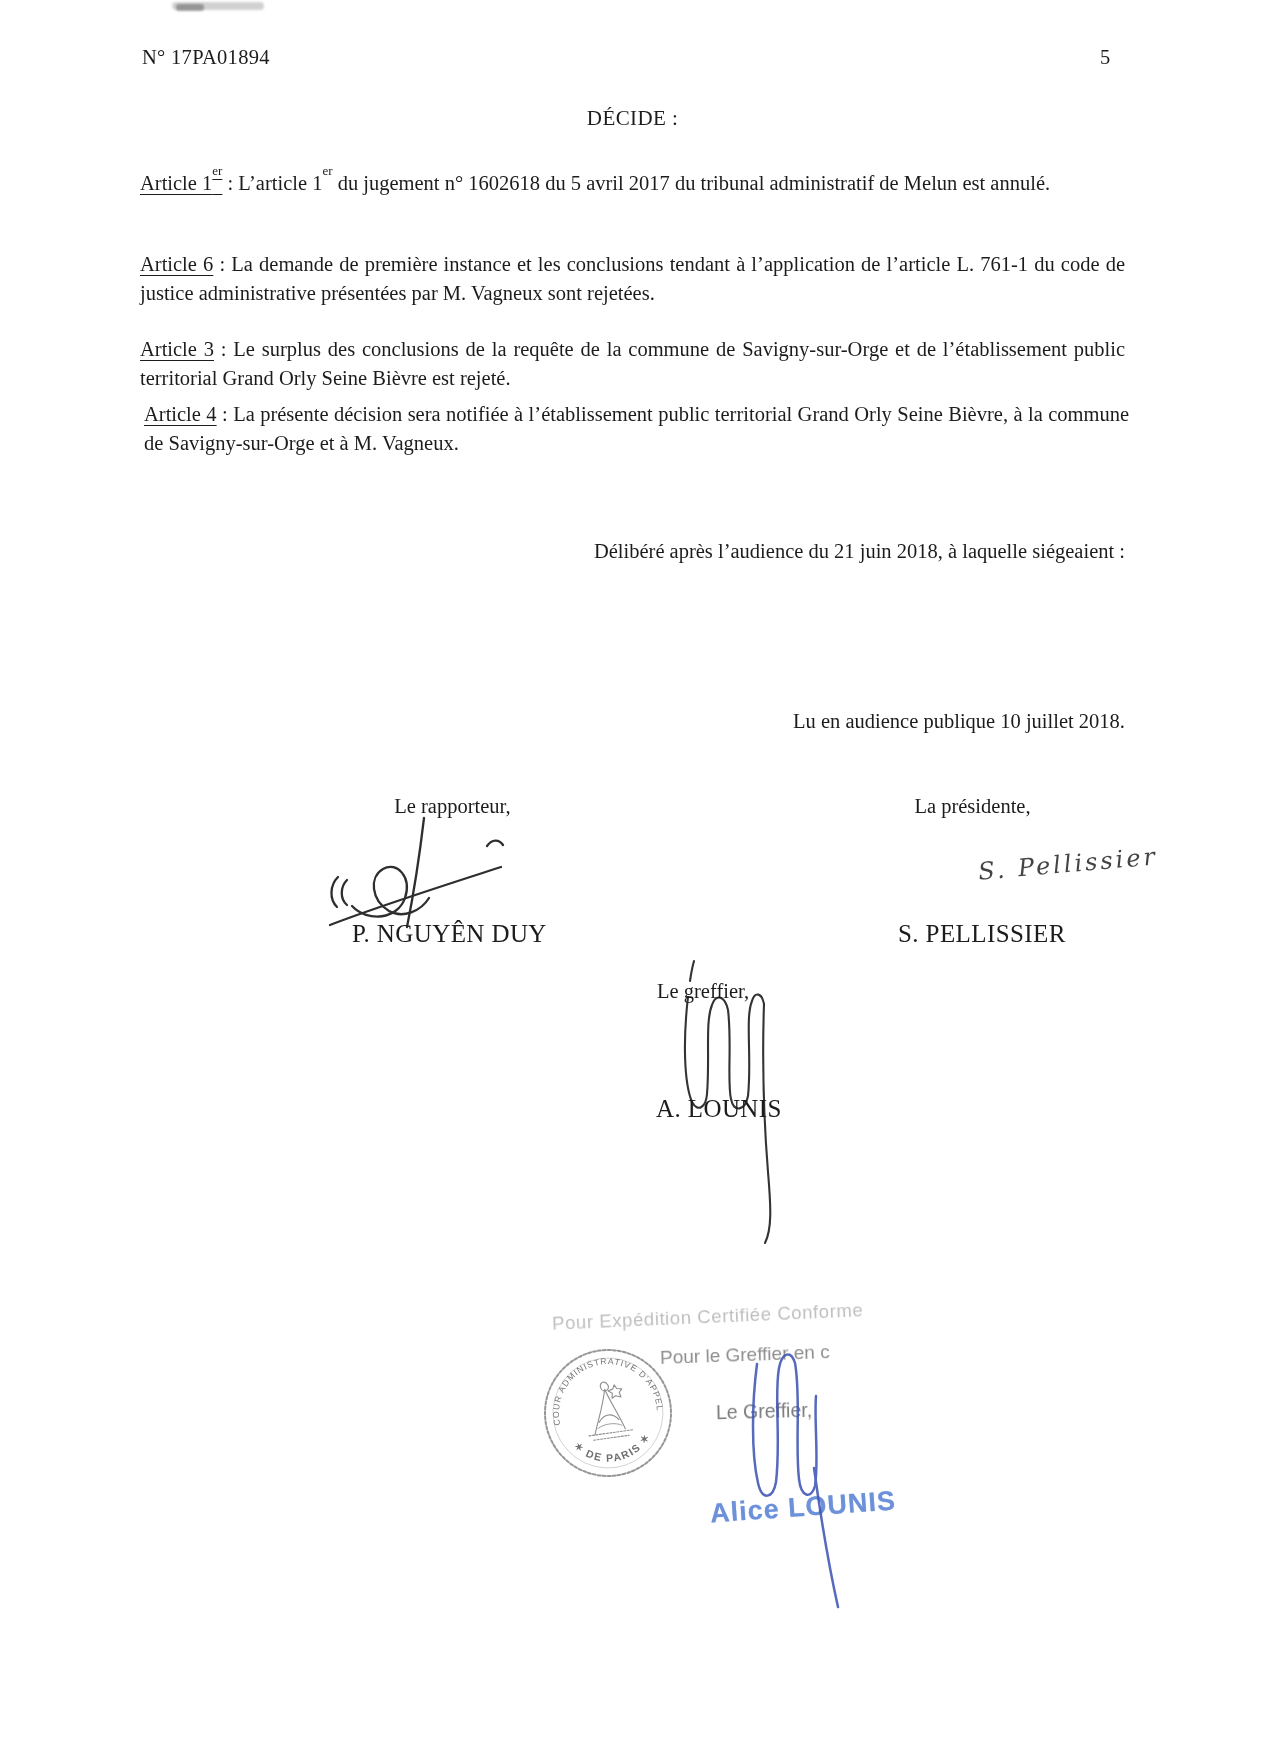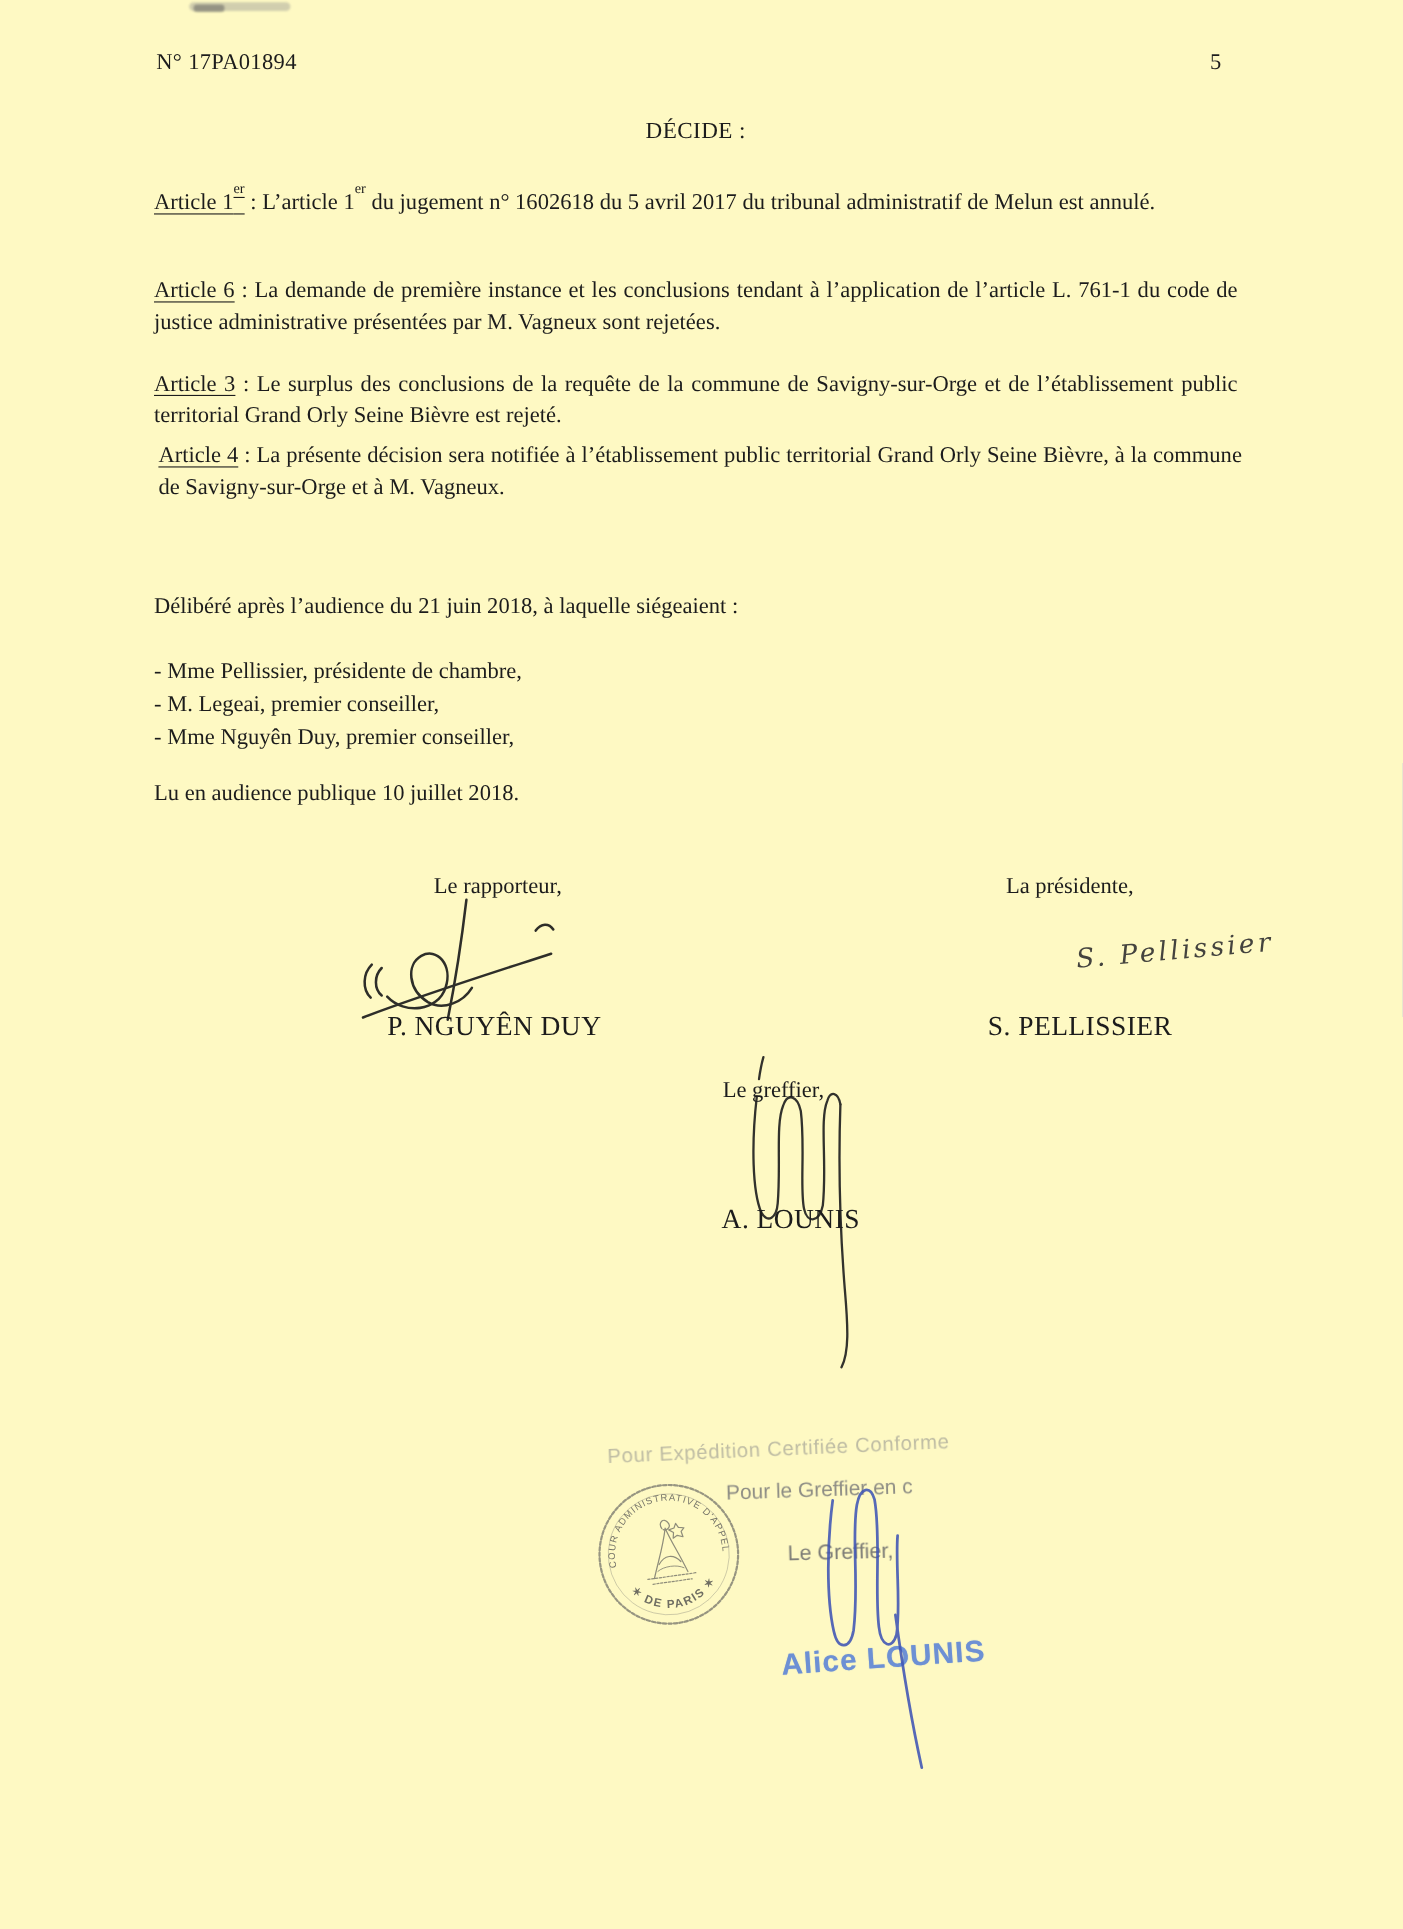--- a/index.html
+++ b/index.html
@@ -1,26 +1,26 @@
 <!DOCTYPE html>
 <html><head>
 <meta charset="utf-8">
 <style>
   html,body{margin:0;padding:0;background:#d8d8d8;}
   .page{
     position:relative;width:1275px;height:1754px;margin:0 auto;
-    background:#fef9c3;overflow:hidden;
+    background:#ffffff;overflow:hidden;
     font-family:"Liberation Serif", serif;color:#1c1c1c;
   }
   .abs{position:absolute;}
   .body-text{
     left:140px;width:985px;font-size:20.5px;line-height:29px;
     text-align:justify;
   }
-  .single{text-align:left;}
+  .single{text-align:right;}
   .art-label{text-decoration:underline;text-underline-offset:4px;text-decoration-thickness:1.4px;}
   sup.er{font-size:13px;position:relative;top:-7px;text-decoration:inherit;}
   .header-num{left:142px;top:46px;font-size:20.5px;letter-spacing:.3px;}
   .page-num{left:1100px;top:46px;font-size:20.5px;}
   .decide{left:140px;width:985px;top:106px;text-align:center;font-size:21px;letter-spacing:.4px;}
   .sig-title{font-size:20.5px;}
   .sig-name{font-size:25px;letter-spacing:.4px;}
   .handwritten{
     font-family:"DejaVu Serif", serif;font-style:italic;
     font-size:24px;color:#303030;letter-spacing:3px;
@@ -61,25 +61,20 @@
   <p class="abs body-text" style="top:163px;margin:0;"><span class="art-label"><span>Article 1</span><sup class="er">er</sup></span><span> : </span><span>L’article 1</span><sup class="er">er</sup><span> du jugement n° 1602618 du 5 avril 2017 du tribunal administratif de Melun est annulé.</span></p>
 
   <p class="abs body-text" style="top:250px;margin:0;"><span class="art-label">Article 6</span><span> : </span><span>La demande de première instance et les conclusions tendant à l’application de l’article L. 761-1 du code de justice administrative présentées par M. Vagneux sont rejetées.</span></p>
 
   <p class="abs body-text" style="top:335px;margin:0;"><span class="art-label">Article 3</span><span> : </span><span>Le surplus des conclusions de la requête de la commune de Savigny-sur-Orge et de l’établissement public territorial Grand Orly Seine Bièvre est rejeté.</span></p>
 
   <p class="abs body-text" style="top:396px;margin:4px;"><span class="art-label">Article 4</span><span> : </span><span>La présente décision sera notifiée à l’établissement public territorial Grand Orly Seine Bièvre, à la commune de Savigny-sur-Orge et à M. Vagneux.</span></p>
 
   <p class="abs body-text single" style="top:537px;margin:0;">Délibéré après l’audience du 21 juin 2018, à laquelle siégeaient :</p>
 
-  <div class="abs body-text single" style="top:595px;line-height:30px;">
-    <div>- Mme Pellissier, présidente de chambre,</div>
-    <div>- M. Legeai, premier conseiller,</div>
-    <div>- Mme Nguyên Duy, premier conseiller,</div>
-  </div>
 
   <p class="abs body-text single" style="top:707px;margin:0;">Lu en audience publique 10 juillet 2018.</p>
 
   <div class="abs sig-title" style="left:380px;top:795px;width:145px;text-align:center;">Le rapporteur,</div>
   <div class="abs sig-title" style="left:905px;top:795px;width:135px;text-align:center;">La présidente,</div>
 
   <div class="abs handwritten" style="left:978px;top:850px;">S. Pellissier</div>
 
   <div class="abs sig-name" style="left:352px;top:920px;">P. NGUYÊN DUY</div>
   <div class="abs sig-name" style="left:898px;top:920px;">S. PELLISSIER</div>

